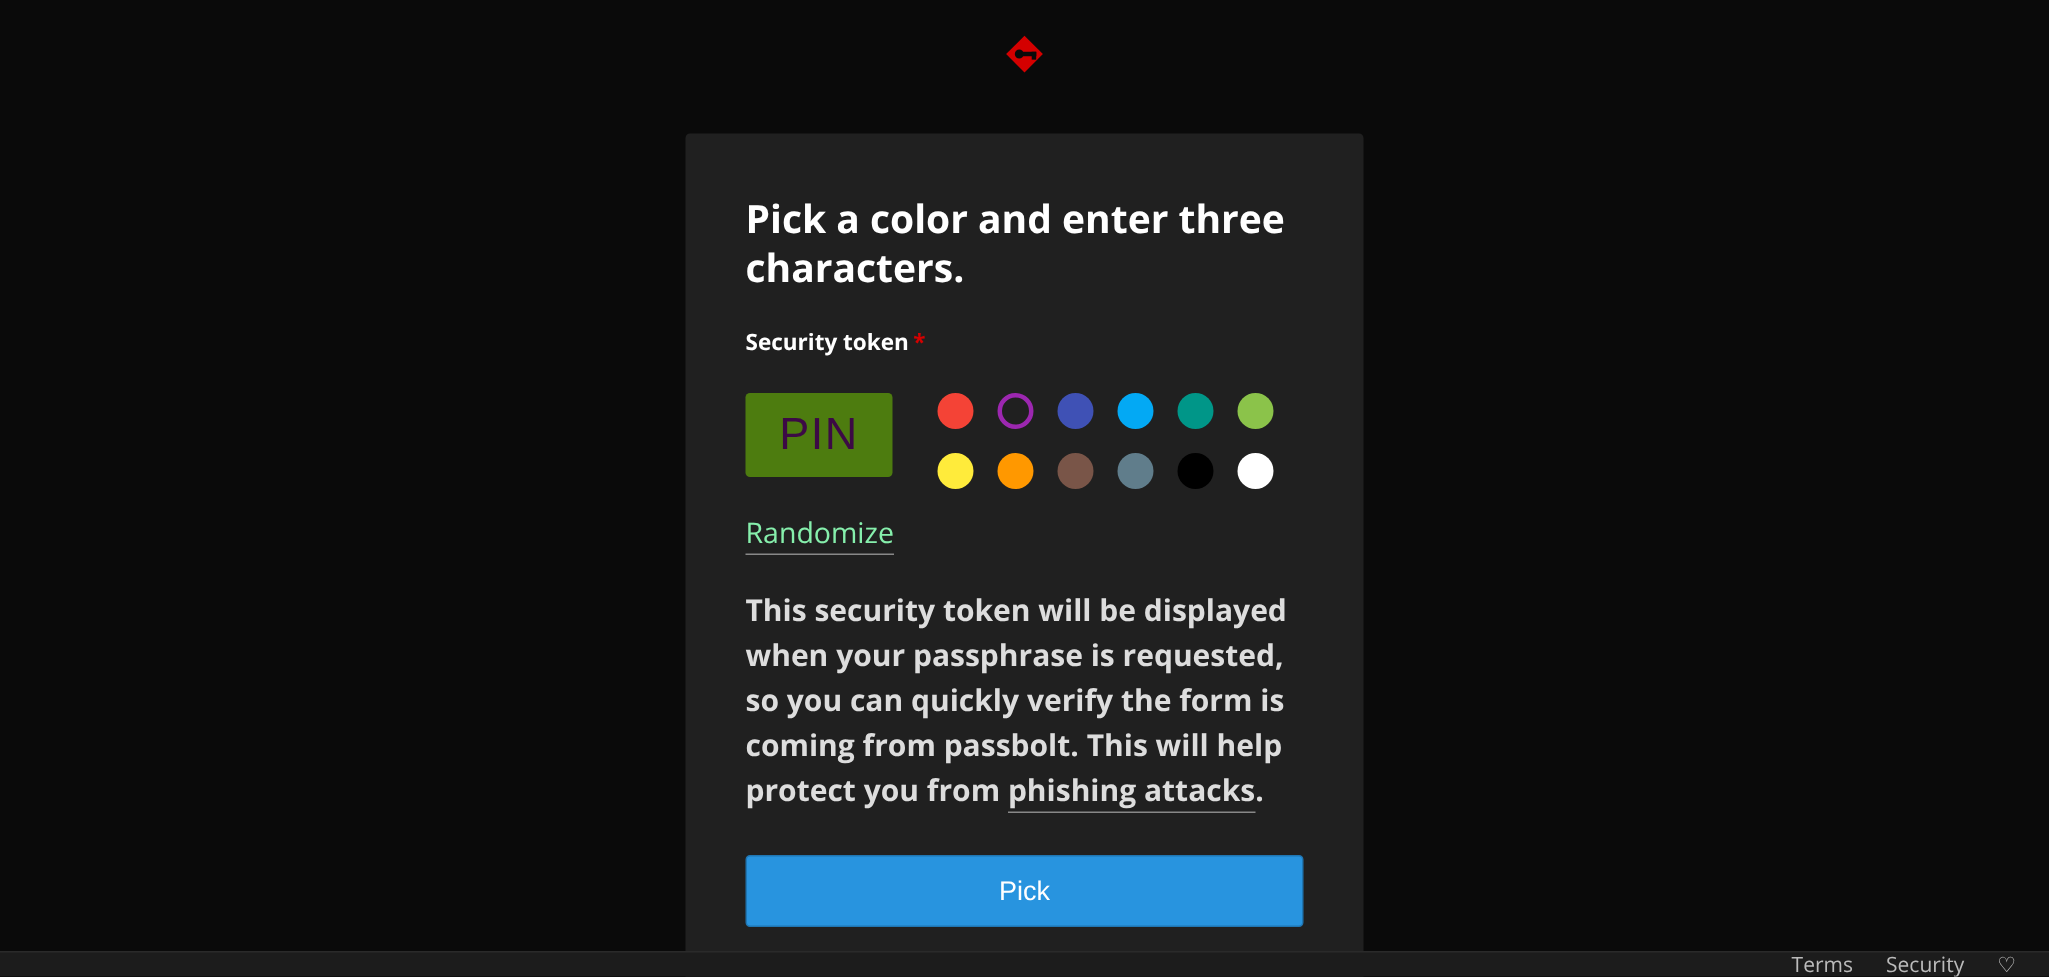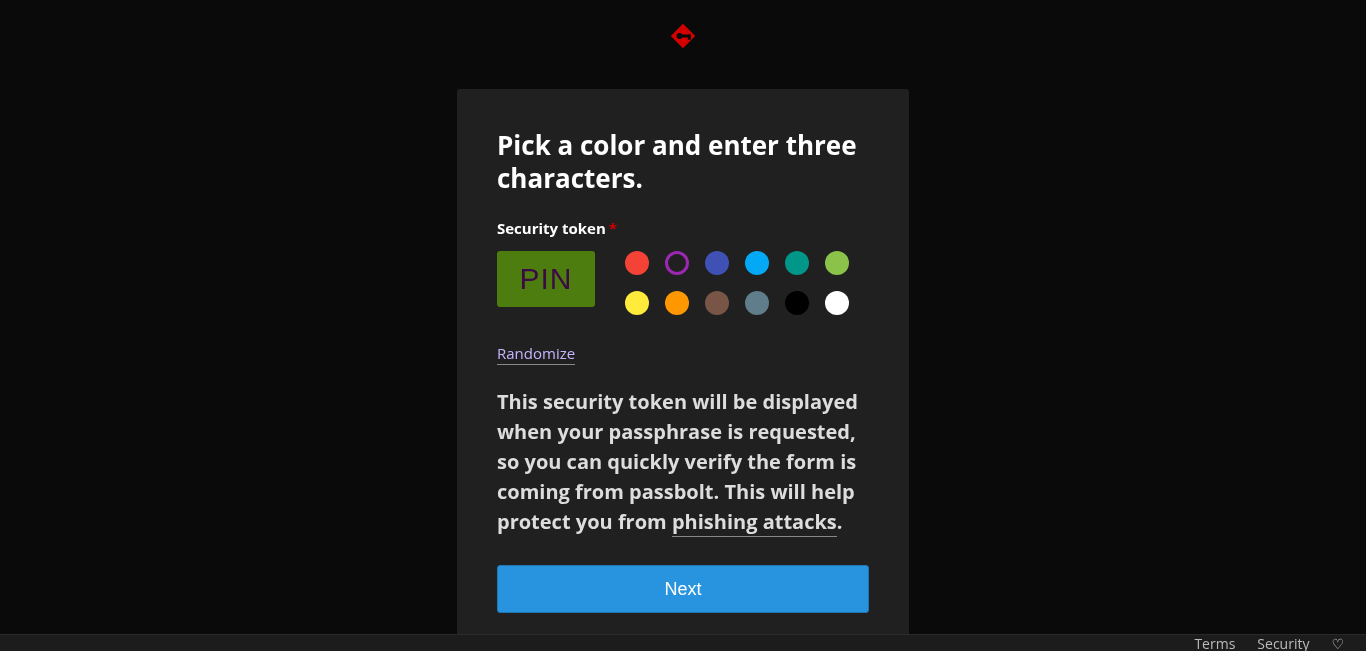--- a/index.html
+++ b/index.html
@@ -46,21 +46,21 @@
     font-size: 26px;
     font-weight: 700;
     line-height: 1.25;
     color: #fff;
     margin-bottom: 24px;
   }
 
   .label-row {
     font-size: 15px;
     font-weight: 700;
-    margin-bottom: 13px;
+    margin-bottom: 24px;
   }
   .req { color: #d40101; margin-left: 3px; }
 
   .token-row {
     display: flex;
     align-items: flex-start;
     gap: 30px;
   }
   .token-input {
     width: 98px;
@@ -88,23 +88,23 @@
     border: none;
     padding: 0;
   }
   .swatch.selected {
     background: transparent !important;
     border: 3px solid var(--c);
   }
 
   .randomize {
     display: inline-block;
-    margin-top: 28px;
-    color: #c4b5fd;
-    font-size: 15px;
+    margin-top: 16px;
+    color: #86efac;
+    font-size: 19px;
     border-bottom: 1px solid #888;
     padding-bottom: 1px;
     cursor: pointer;
   }
 
   .desc {
     margin-top: 22px;
     font-size: 20px;
     line-height: 1.5;
     color: #ddd;
@@ -189,20 +189,20 @@
         <button class="swatch" style="background: rgb(255, 255, 255); --c: #ffffff;"></button>
       </div>
   </div>
 
   <span class="randomize">Randomize</span>
 
   <p class="desc">
     <span>This security token will be displayed when your passphrase is requested, so you can quickly verify the form is coming from passbolt. This will help protect you from </span><a>phishing attacks</a><span>.</span>
   </p>
 
-  <button class="next-btn">Next</button>
+  <button class="next-btn">Pick</button>
 </div>
 
 <div class="footer">
   <a>Terms</a>
   <a>Security</a>
   <span class="heart">♡</span>
 </div>
 
 </body></html>

